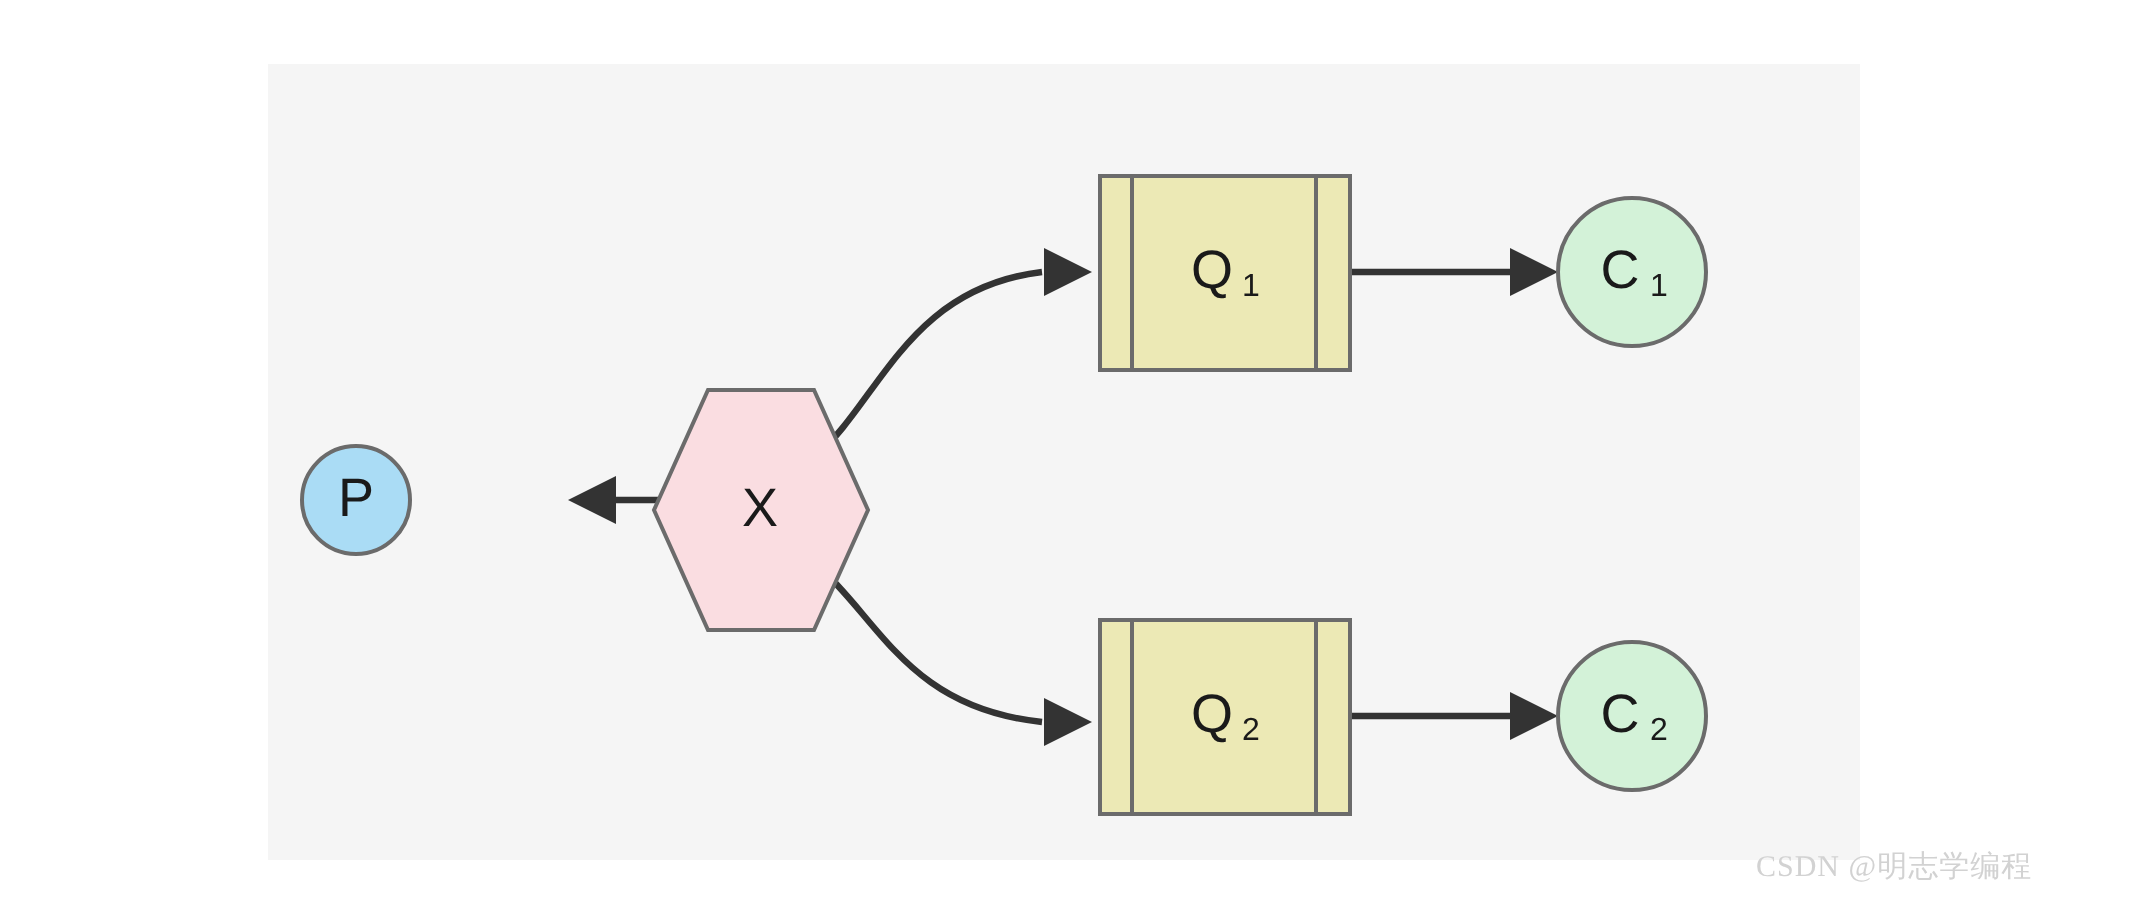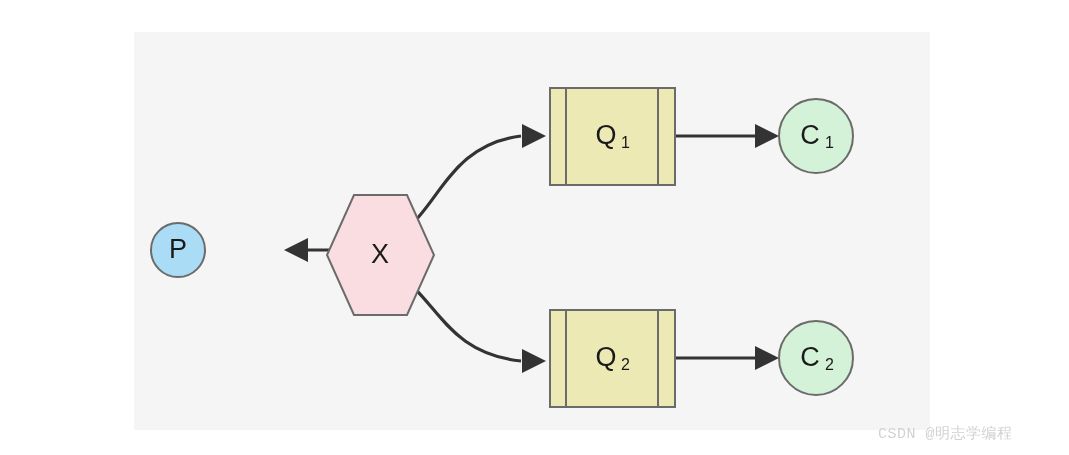--- a/index.html
+++ b/index.html
@@ -57,21 +57,21 @@
   }
   .queue-divider {
     stroke: #6b6b6b;
     stroke-width: 2;
     fill: none;
   }
   #watermark {
     position: absolute;
     left: 878px;
     top: 424px;
-    font-family: Liberation Mono, monospace;
+    font-family: Liberation Serif, serif;
     font-size: 15px;
     color: #d2d2d2;
     white-space: nowrap;
     letter-spacing: 0.5px;
     user-select: none;
   }
 </style>
 </head>
 <body>
 

